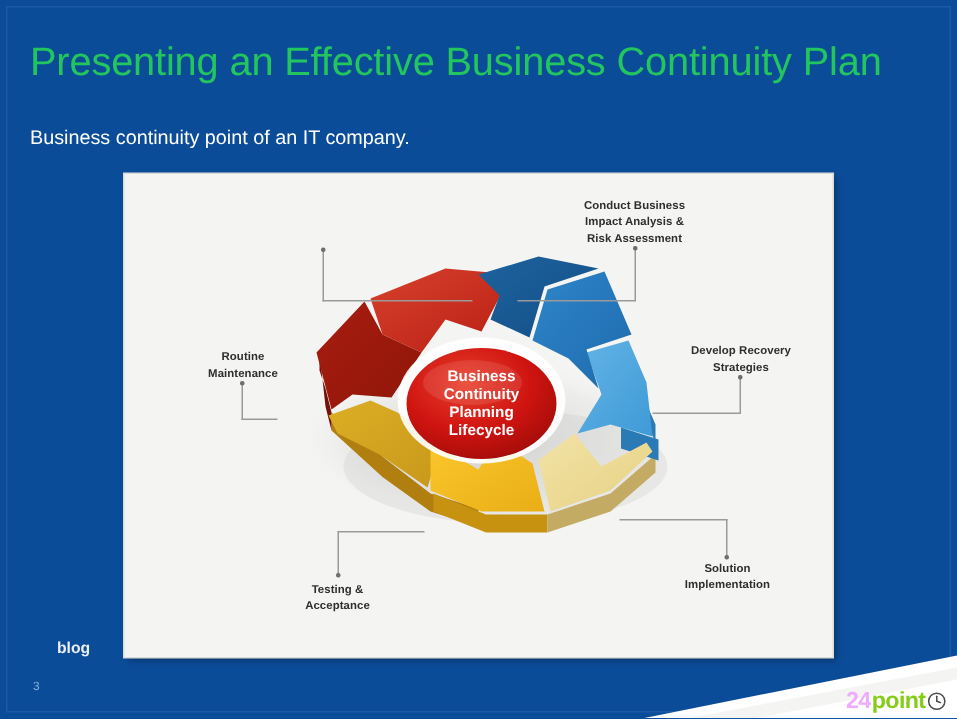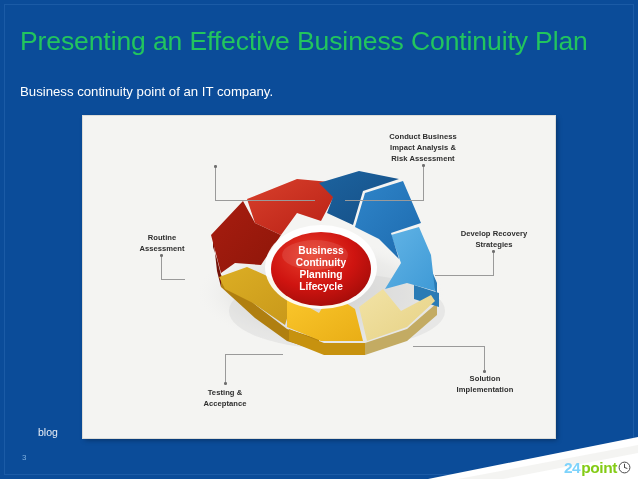--- a/index.html
+++ b/index.html
@@ -81,41 +81,41 @@
   .conn-v { width:1px; }
   .conn-h { height:1px; }
   .dot {
     position:absolute; width:2.6px; height:2.6px;
     background:#6f6f6f; border-radius:50%;
   }
 
   
   #blog-label {
     position:absolute; left:38px; top:426px;
-    font-size:10.5px; color:#e9eef6; font-weight:400;text-align:center;
+    font-size:10.5px; color:#e9eef6; font-weight:700;text-align:center;
   }
   #slide-number {
     position:absolute; left:22px; top:453px;
     font-size:8px; color:#7fb0e0;
   }
 
   
   #swoosh {
     position:absolute; right:0; bottom:0;
     width:210px; height:50px;
     overflow:hidden; pointer-events:none;
   }
 
   
   #logo {
     position:absolute; right:7px; bottom:4px;
     display:flex; align-items:center; gap:0px;
     font-size:15.5px; font-weight:bold; line-height:1;
   }
-  #logo-24   { color:#7dd3fc; letter-spacing:-0.6px; }
+  #logo-24   { color:#f0abfc; letter-spacing:-0.6px; }
   #logo-point{ color:#84cc16; letter-spacing:-0.4px; margin-left:1px; }
   #logo-clock{ margin-left:1px; display:flex; }
 </style>
 </head>
 <body>
 
 <div id="slide">
 
   <div id="slide-inner-border"></div>
 
@@ -244,21 +244,21 @@
       <div class="callout lbl-develop">Develop Recovery
 Strategies</div>
       <div class="callout lbl-conduct">Conduct Business
 Impact Analysis &amp;
 Risk Assessment</div>
       <div class="callout lbl-testing">Testing &amp;
 Acceptance</div>
       <div class="callout lbl-solution">Solution
 Implementation</div>
       <div class="callout lbl-routine">Routine
-Assessment</div>
+Maintenance</div>
 
     </div>
   </div>
 
   <div id="blog-label">blog</div>
   <div id="slide-number">3</div>
 
   <div id="swoosh">
     <svg width="210" height="50" viewBox="0 0 210 50" xmlns="http://www.w3.org/2000/svg">
       <path d="M0,50 L210,8 L210,50 Z" fill="#ffffff"></path>

